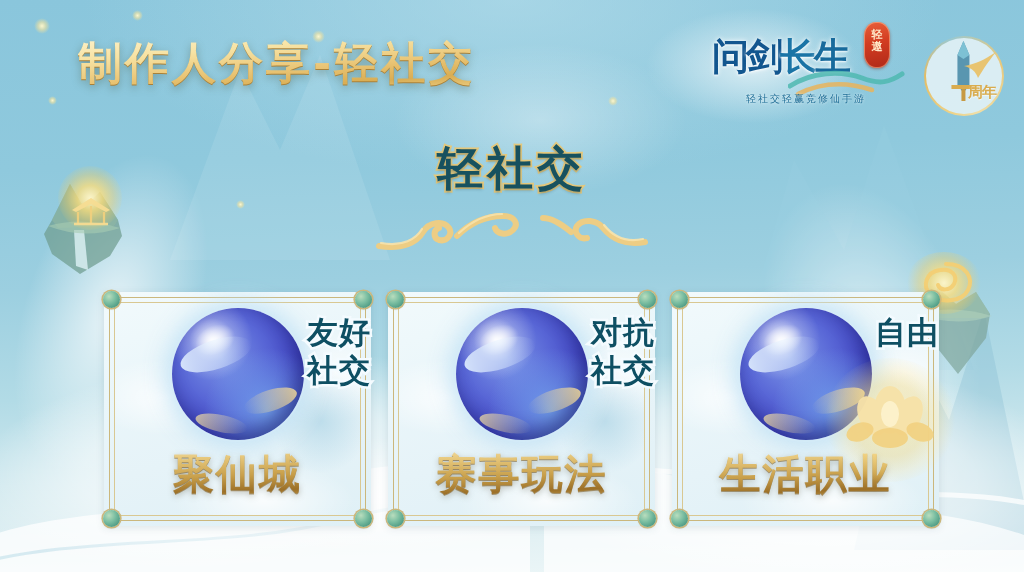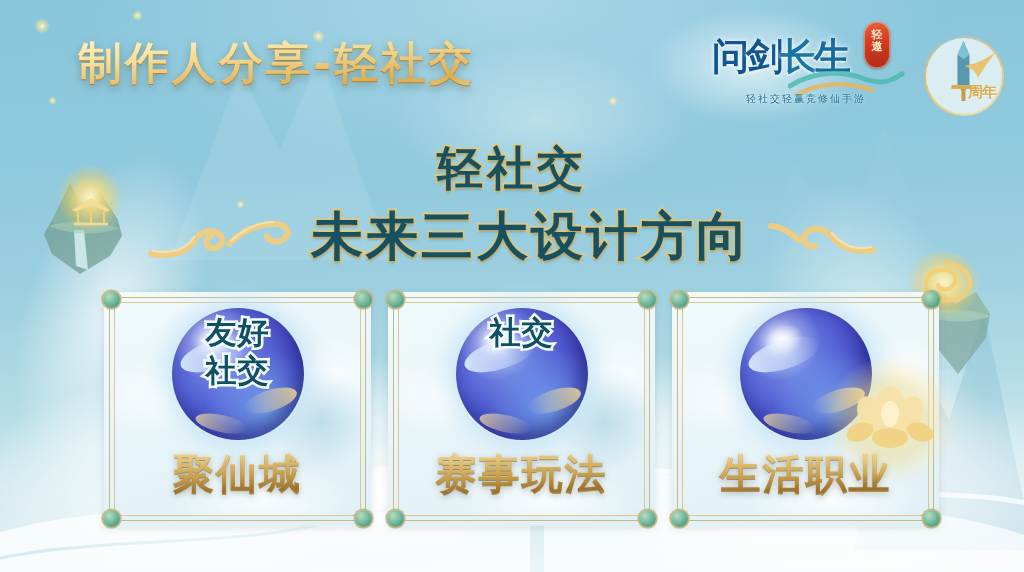--- a/index.html
+++ b/index.html
@@ -190,21 +190,21 @@
   .orb-text{
     position:absolute; left:0; right:0; top:22px;
     text-align:center;
     font-family:"DejaVu Serif","Liberation Serif",serif;
     font-size:31px; font-weight:bold; line-height:1.22;
     color:#0e4f63;
     -webkit-text-stroke:5px #f4fbff;
     paint-order:stroke fill;
     letter-spacing:1px;
   }
-  .orb-text span{ display:block; }
+  .orb-text span{ display:block;text-align:right; }
 
   .card-label{
     position:absolute; left:0; right:0; bottom:24px; text-align:center;
     font-family:"DejaVu Serif","Liberation Serif",serif;
     font-size:41px; font-weight:bold; letter-spacing:2px;
     background:linear-gradient(178deg,#f4e3b2 0%,#e7c87c 22%,#c89f4a 52%,#9c7028 76%,#d9b667 100%);
     -webkit-background-clip:text; background-clip:text;
     -webkit-text-fill-color:transparent;
     filter:drop-shadow(0 1px 0 rgba(120,85,25,.55)) drop-shadow(0 2px 3px rgba(70,60,30,.3));
     white-space:nowrap;
@@ -332,21 +332,20 @@
           <g fill="none" stroke="#edcd84" stroke-width="6" stroke-linecap="round">
             <path d="M6 44 C 30 48, 44 40, 50 30 C 56 20, 70 18, 76 26 C 80 32, 74 40, 66 38 C 60 36, 60 28, 66 26"></path>
             <path d="M84 34 C 96 22, 112 14, 130 14 C 142 14, 146 22, 140 28 C 134 34, 124 32, 122 26"></path>
           </g>
           <g fill="none" stroke="#f8e3ab" stroke-width="2.2" stroke-linecap="round" opacity="0.9">
             <path d="M8 41 C 30 45, 43 37, 49 27"></path>
             <path d="M86 31 C 98 20, 113 12, 129 12"></path>
           </g>
         </svg>
       </span>
-      <div class="hd-line" id="hd2">未来三大设计方向</div>
       <span class="ruyi">
         <svg width="112" height="54" viewBox="0 0 112 54" style="transform:scaleX(-1)">
           <g fill="none" stroke="#edcd84" stroke-width="6" stroke-linecap="round">
             <path d="M6 40 C 26 44, 40 36, 48 26 C 54 18, 68 16, 74 24 C 78 30, 72 38, 64 36"></path>
             <path d="M80 30 C 92 20, 100 16, 108 16"></path>
           </g>
           <g fill="none" stroke="#f8e3ab" stroke-width="2.2" stroke-linecap="round" opacity="0.9">
             <path d="M8 37 C 26 41, 39 33, 47 23"></path>
           </g>
         </svg>
@@ -395,20 +394,21 @@
       <span class="corner c-tr"></span>
       <span class="corner c-bl"></span>
       <span class="corner c-br"></span>
       <div class="orb">
         <span class="hl"></span>
           <span class="sw"></span>
           <span class="sw2"></span>
           <span class="sw3"></span>
       </div>
       <div class="orb-text">
+        <span>对抗</span>
         <span>社交</span>
       </div>
       <div class="card-label">赛事玩法</div>
     </div>
 
     <div class="card">
       <div class="mistIn">
           <i class="a"></i>
           <i class="b"></i>
           <i class="c"></i>
@@ -420,20 +420,21 @@
       <span class="corner c-tr"></span>
       <span class="corner c-bl"></span>
       <span class="corner c-br"></span>
       <div class="orb">
         <span class="hl"></span>
           <span class="sw"></span>
           <span class="sw2"></span>
           <span class="sw3"></span>
       </div>
       <div class="orb-text">
+        <span>自由</span>
       </div>
       <div class="card-label">生活职业</div>
     </div>
 
   </div>
 
   <div id="lotus">
     <div class="lglow"></div>
     <svg width="88" height="80" viewBox="0 0 88 80" style="position:absolute; left:0; top:0;">
       <g fill="#f7e2a8" opacity="0.95">

